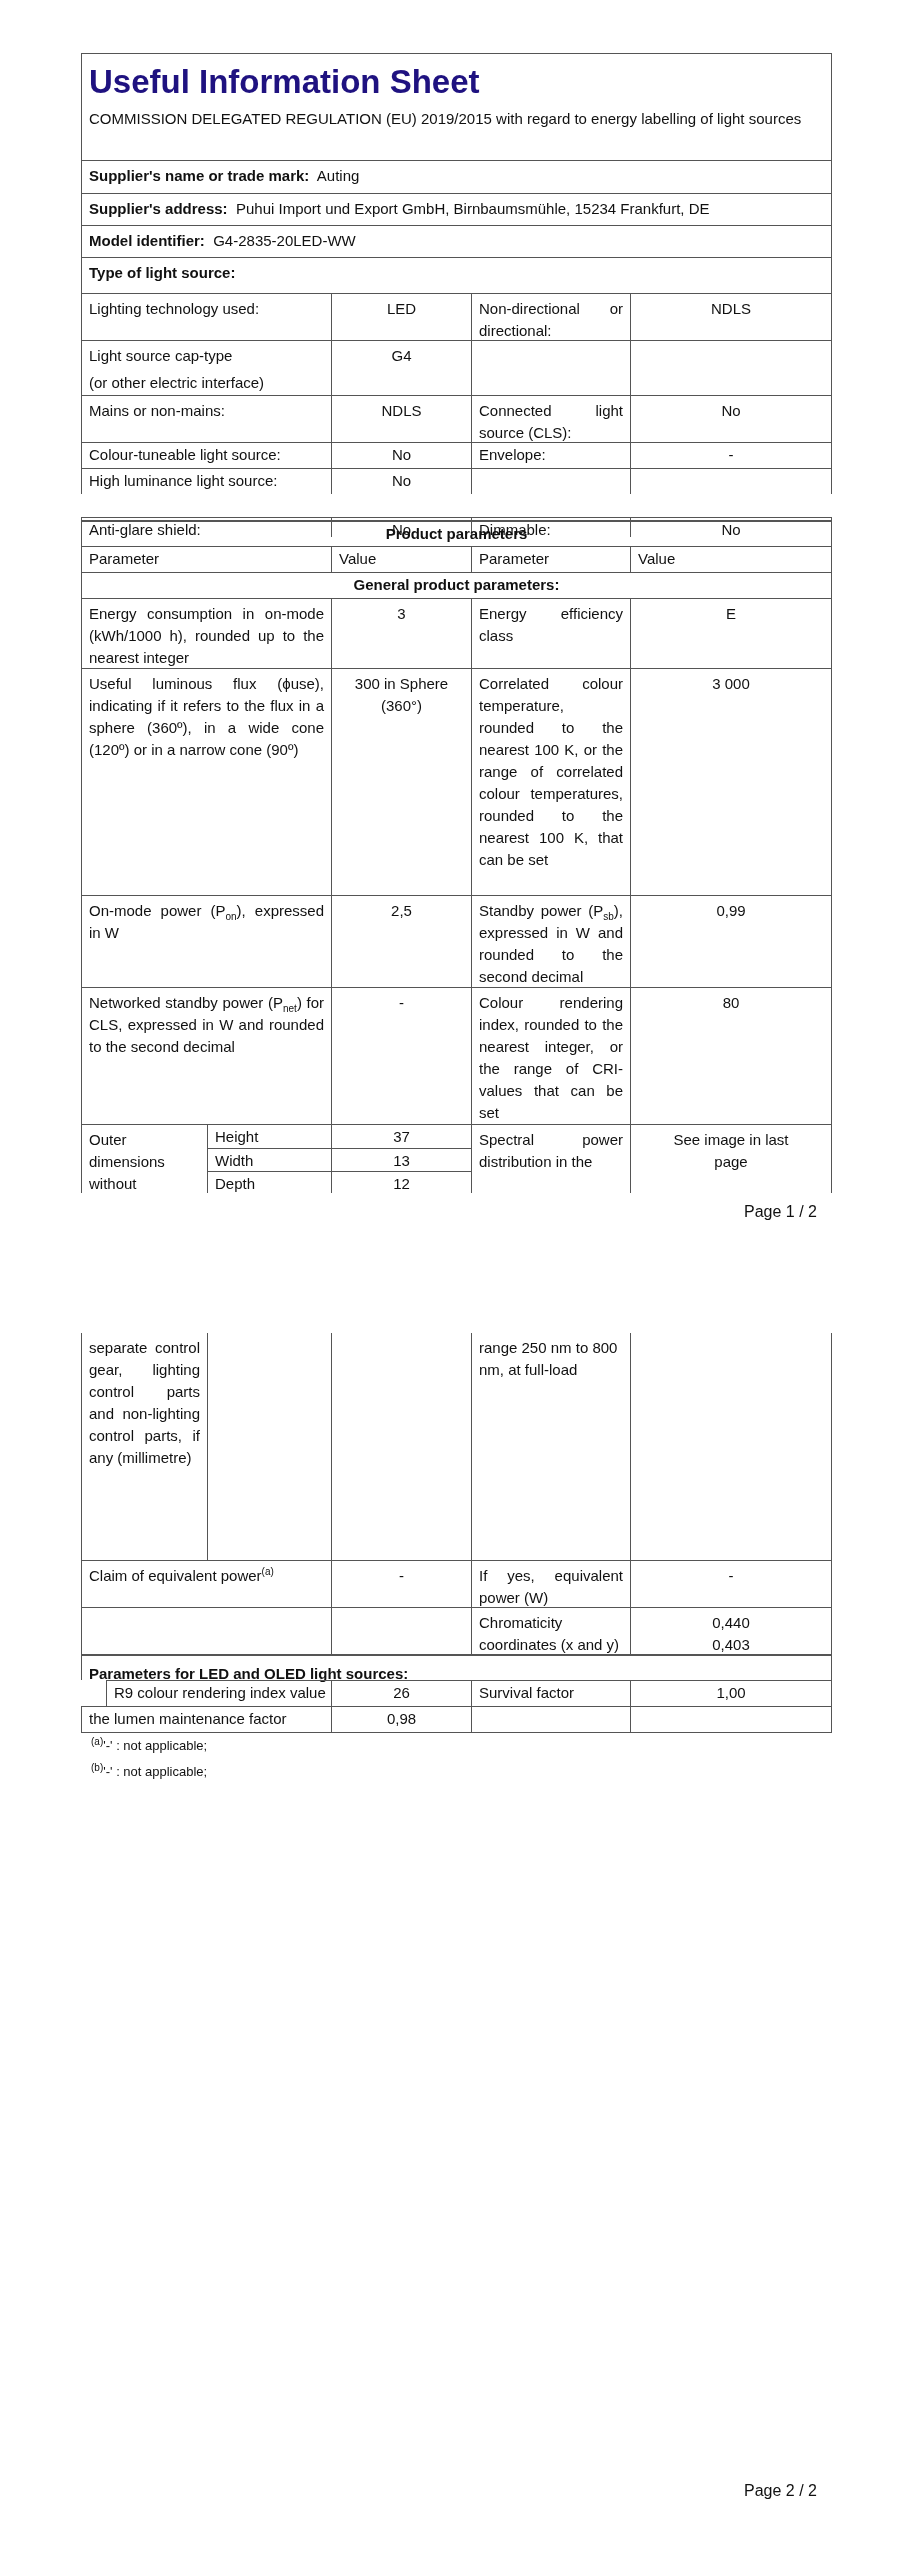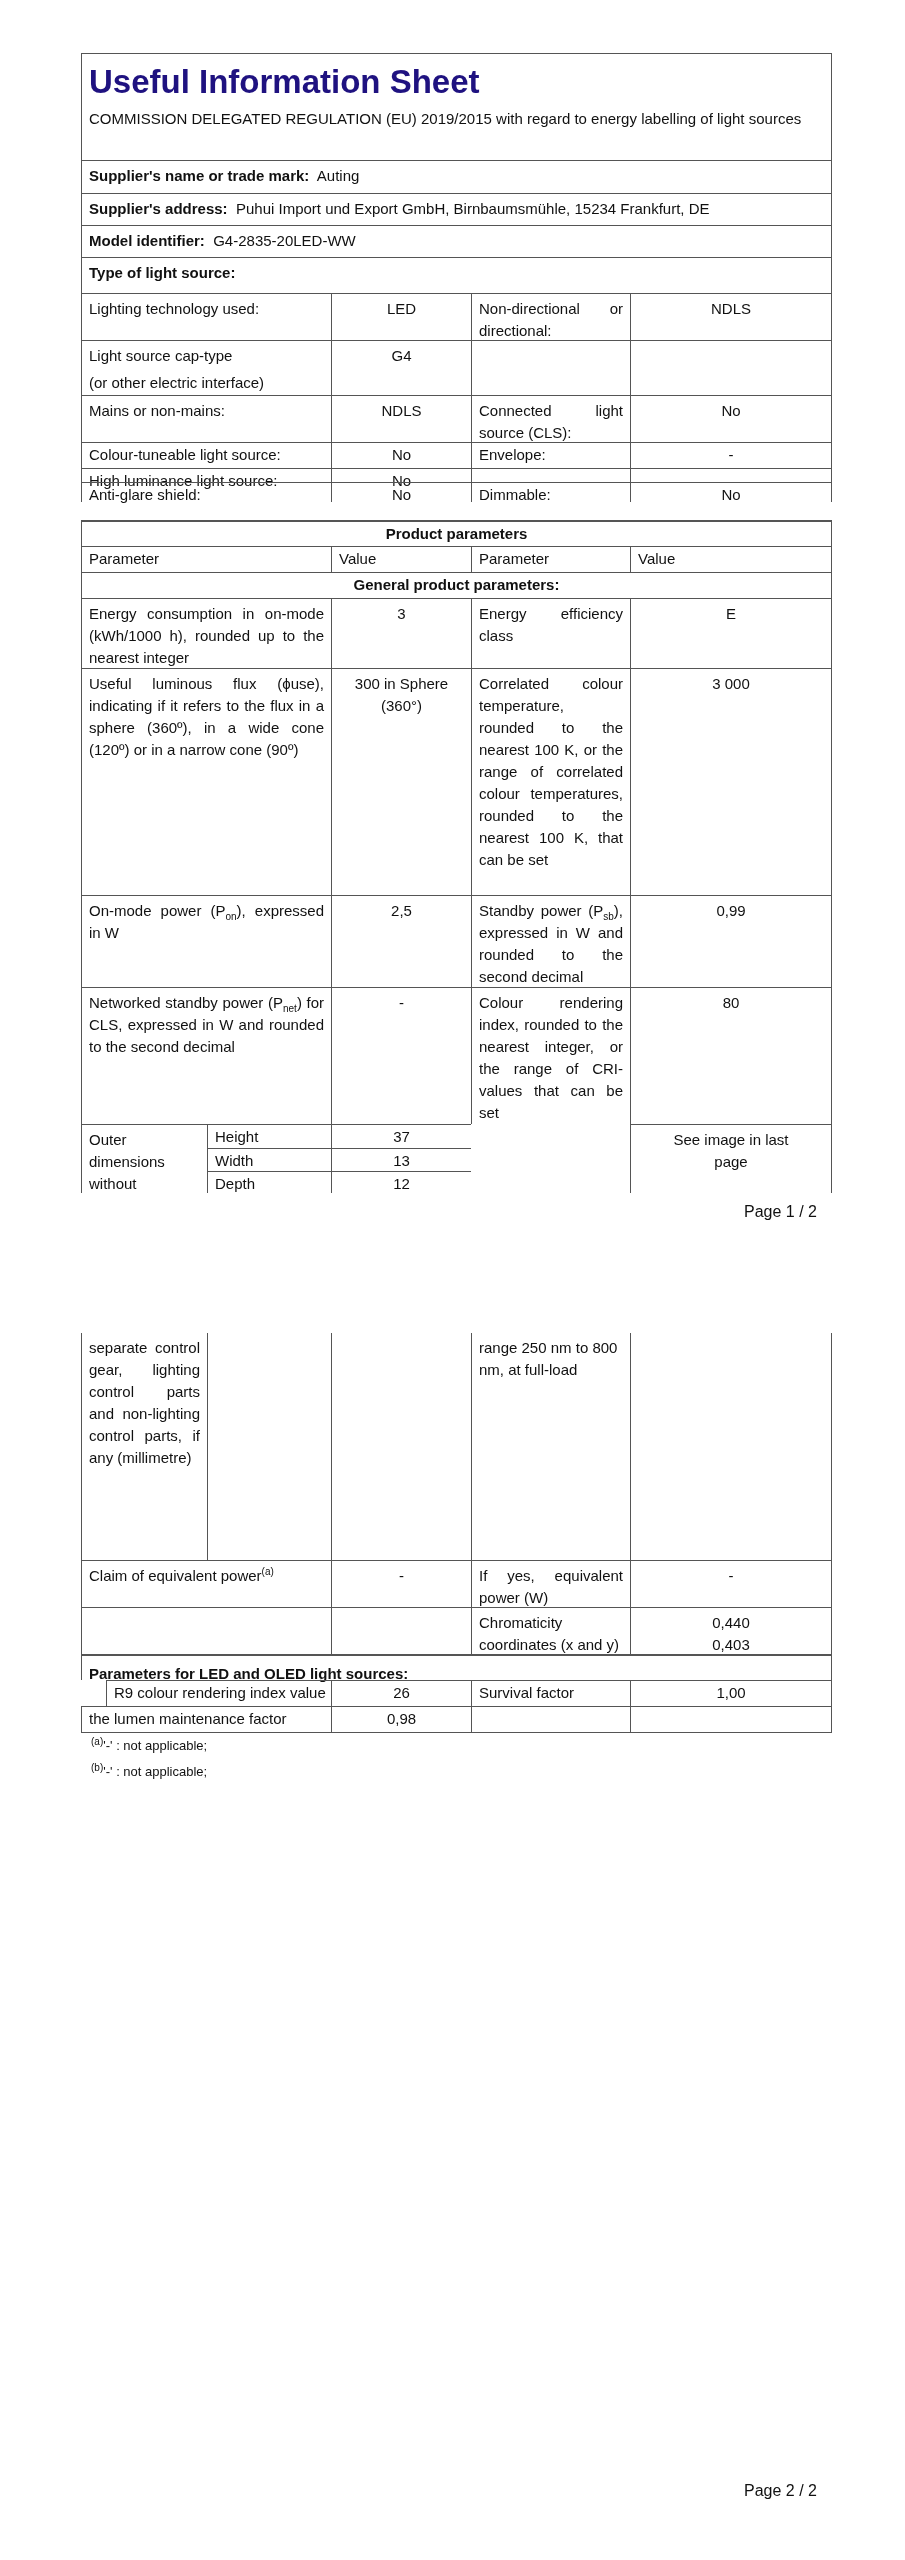--- a/index.html
+++ b/index.html
@@ -92,21 +92,21 @@
     <div class="cell c2 hline" style="padding-top:1px;">No</div>
     <div class="cell c3 hline left" style="padding-top:1px;">Envelope:</div>
     <div class="cell c4 hline" style="padding-top:1px;">-</div>
   </div>
   <div class="row" style="top:415px;height:26px;">
     <div class="cell c1 hline left" style="padding-top:1px;">High luminance light source:</div>
     <div class="cell c2 hline" style="padding-top:1px;">No</div>
     <div class="cell c3 hline left" style="padding-top:1px;"></div>
     <div class="cell c4 hline" style="padding-top:1px;"></div>
   </div>
-  <div class="row" style="top:429px;height:20px;">
+  <div class="row" style="top:464px;height:20px;">
     <div class="cell c1 hline left" style="padding-top:1px;">Anti-glare shield:</div>
     <div class="cell c2 hline" style="padding-top:1px;">No</div>
     <div class="cell c3 hline left" style="padding-top:1px;">Dimmable:</div>
     <div class="cell c4 hline" style="padding-top:1px;">No</div>
   </div>
 
   <div class="row" style="top:467px;height:26px;">
     <div class="cell full hline center bold" style="padding-top:1px;border-top:2px solid #555;">Product parameters</div>
   </div>
 
@@ -154,20 +154,21 @@
     <div class="cell c1b hline" style="padding:0;">
       <div class="subrow" style="top:0;height:23px;border-top:none;">Height</div>
       <div class="subrow" style="top:23px;height:23px;">Width</div>
       <div class="subrow" style="top:46px;height:23px;">Depth</div>
     </div>
     <div class="cell c2 hline" style="padding:0;">
       <div class="subrow center" style="top:0;height:23px;border-top:none;">37</div>
       <div class="subrow center" style="top:23px;height:23px;">13</div>
       <div class="subrow center" style="top:46px;height:23px;">12</div>
     </div>
+    <div class="cell c3 hline just">Spectral power distribution in the</div>
     <div class="cell c4 hline" style="padding-left:30px;padding-right:30px;">See image in last page</div>
   </div>
 </div>
 
 <div class="footer" style="top:1203px;">Page 1 / 2</div>
 
 <div class="pg" style="top:1333px;">
 
   <div class="row" style="top:0;height:227px;">
     <div class="cell c1a just">separate control gear, lighting control parts and non-lighting control parts, if any (millimetre)</div>

